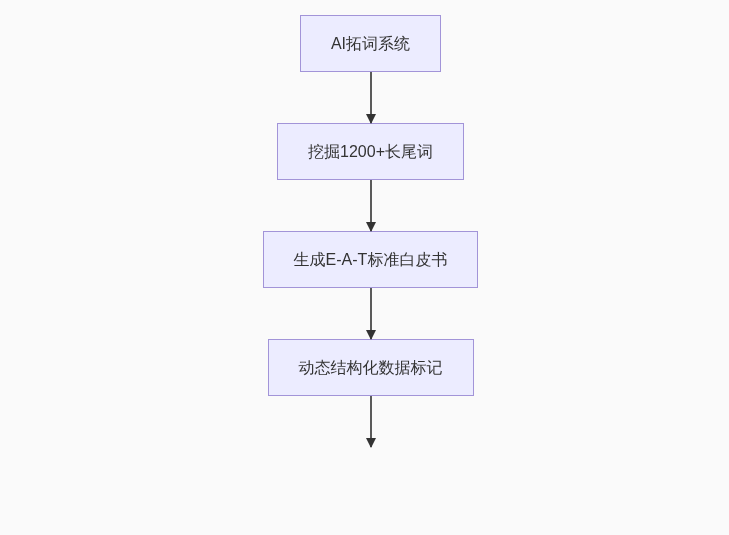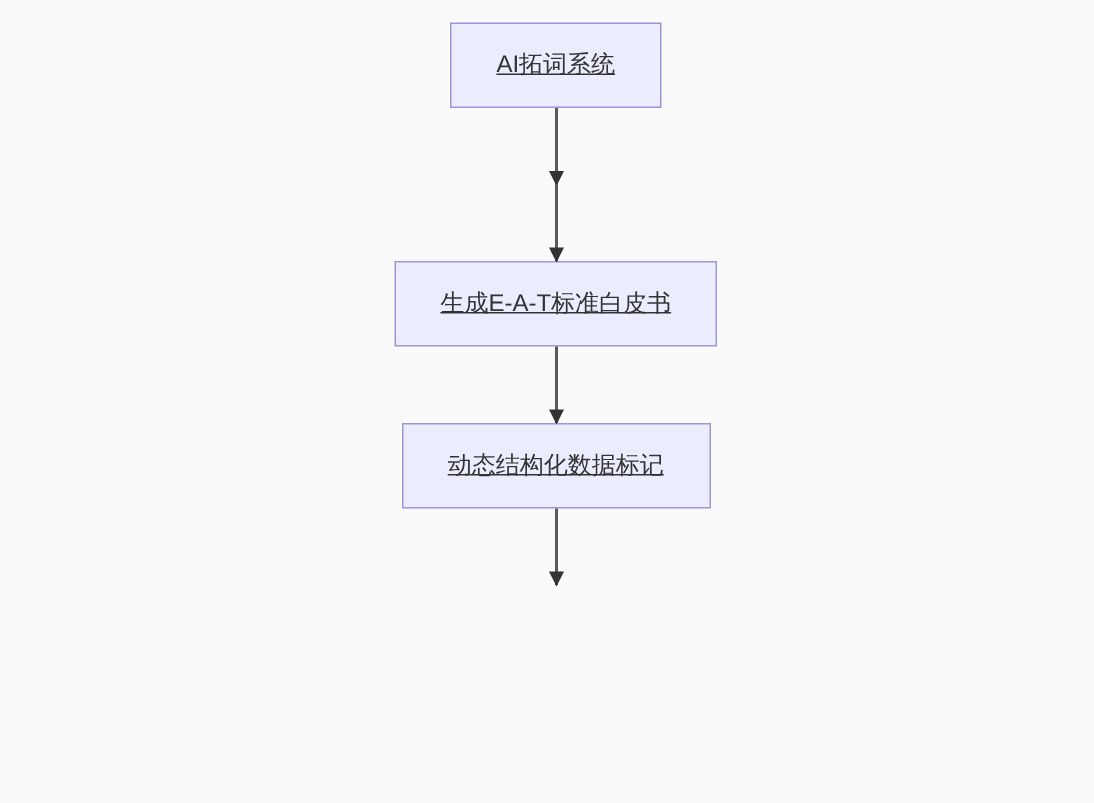--- a/index.html
+++ b/index.html
@@ -30,21 +30,20 @@
   .node {
     background: var(--node-fill);
     border: 1px solid var(--node-border);
     color: var(--node-text);
     font-size: 16px;
     line-height: 19px;
     padding: 18px 30px;
     text-align: center;
     white-space: nowrap;
     flex: 0 0 auto;
-    text-decoration: underline;
   }
   .arrow {
     position: relative;
     width: 2px;
     height: 51px;
     background: var(--arrow-line);
     flex: 0 0 auto;
   }
   .arrow .arrowhead {
     position: absolute;
@@ -64,20 +63,23 @@
 <div class="canvas">
 
   <div class="node">
     <span>AI拓词系统</span>
   </div>
 
   <div class="arrow">
     <div class="arrowhead"></div>
   </div>
 
+  <div class="node">
+    <span>挖掘1200+长尾词</span>
+  </div>
 
   <div class="arrow">
     <div class="arrowhead"></div>
   </div>
 
   <div class="node">
     <span>生成E-A-T标准白皮书</span>
   </div>
 
   <div class="arrow">

